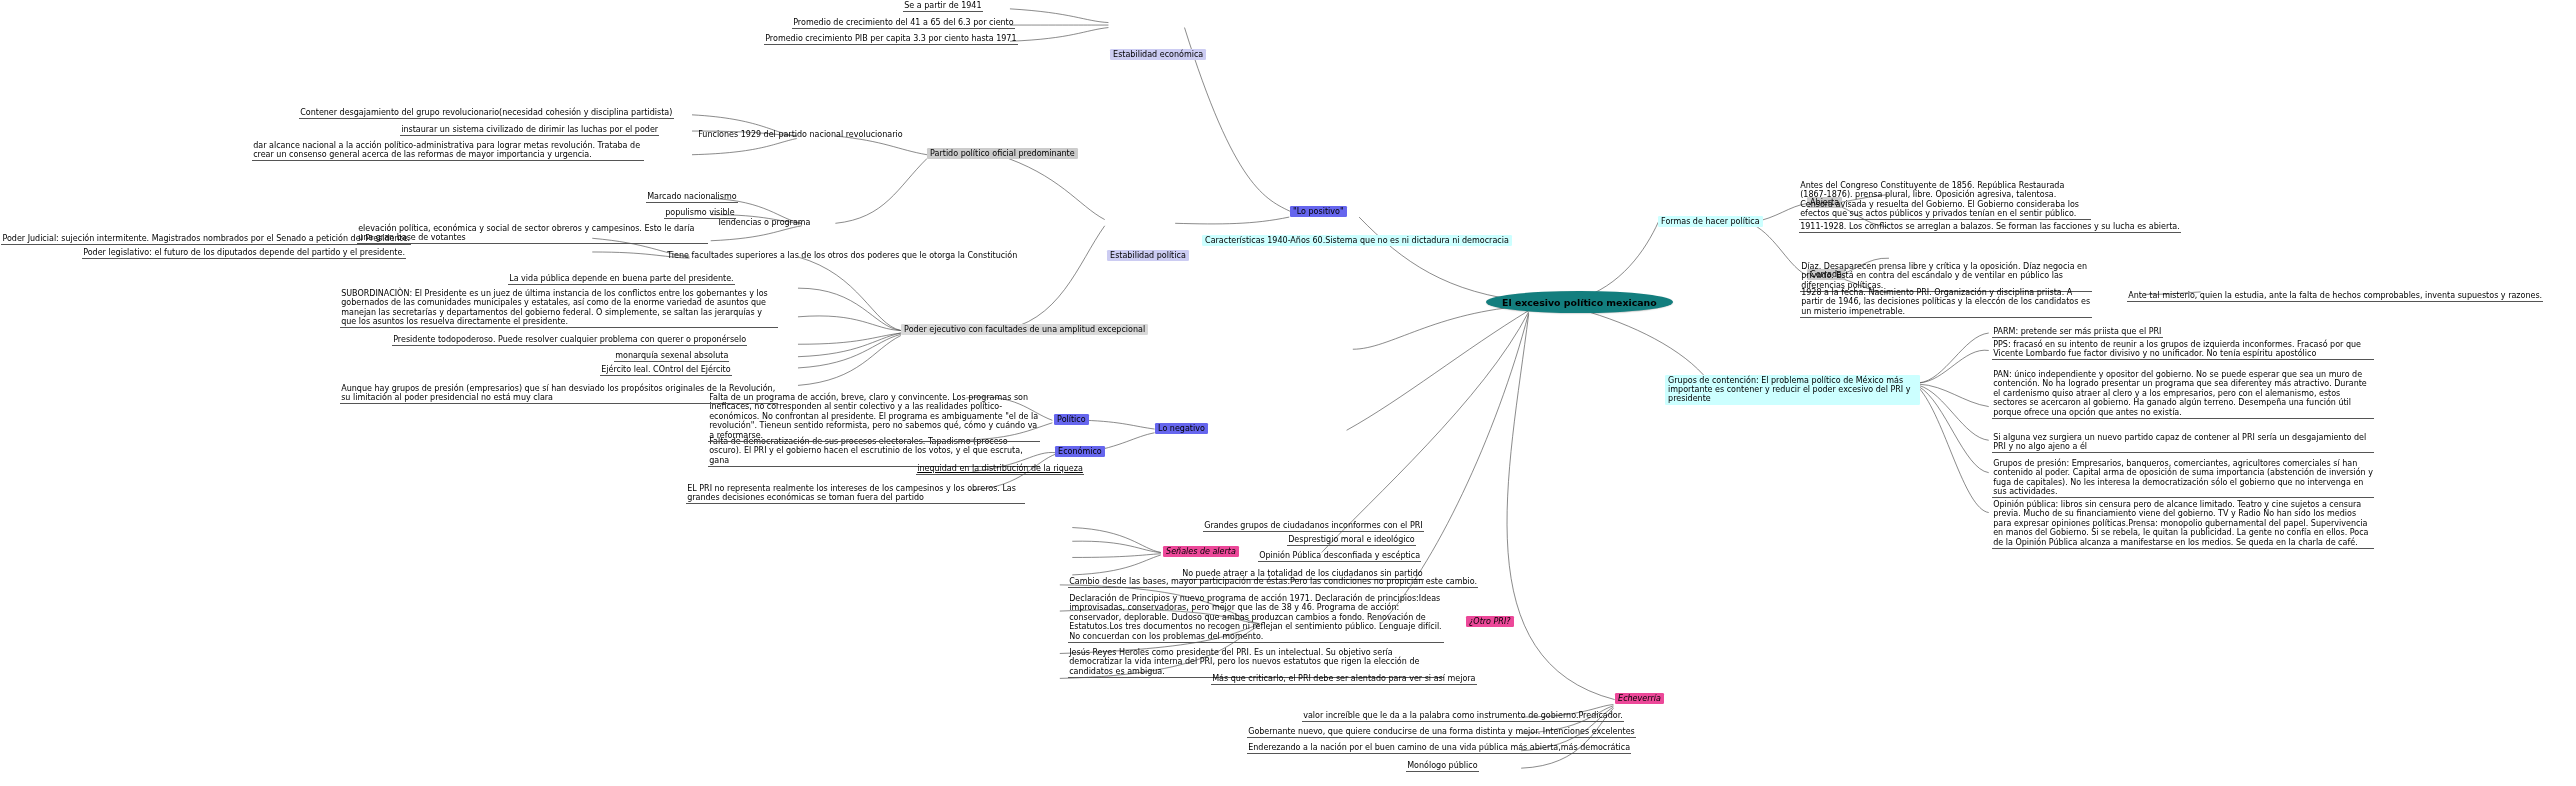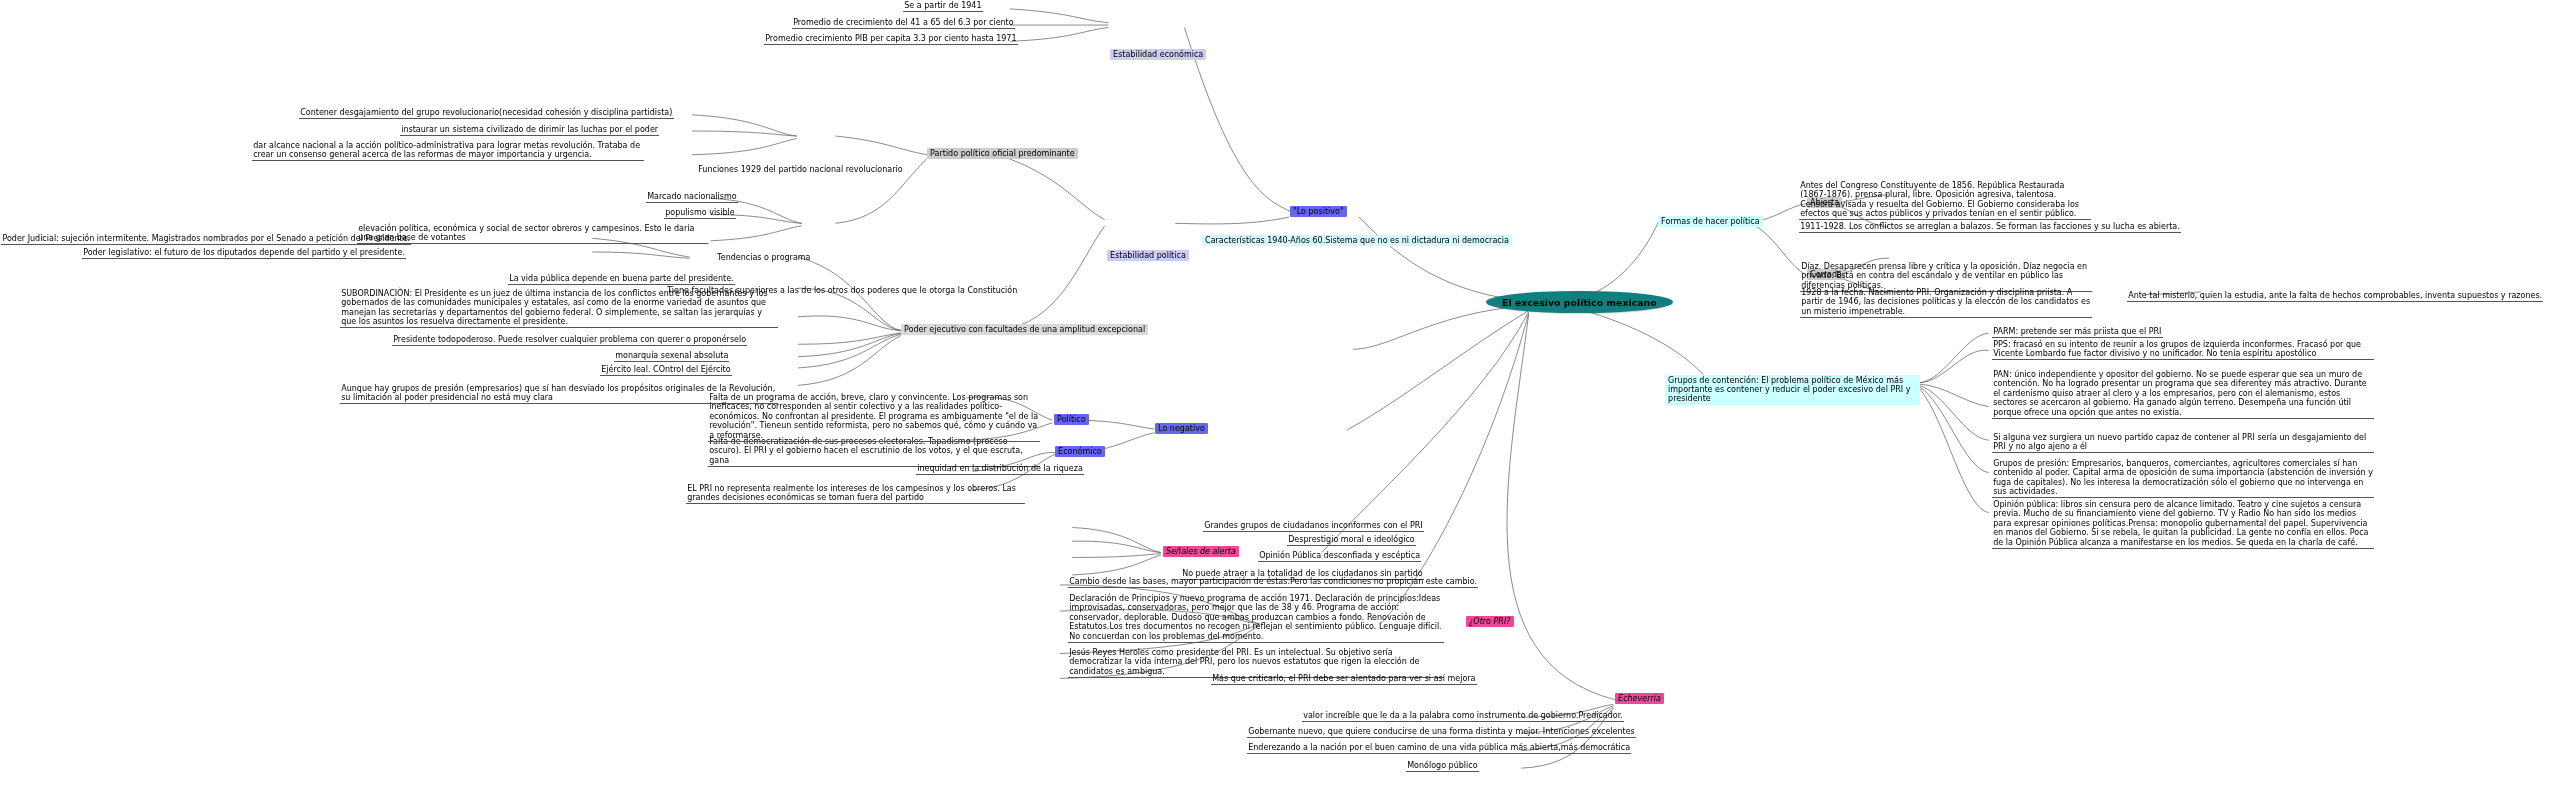--- a/index.html
+++ b/index.html
@@ -14,21 +14,21 @@
   .node{position:absolute;white-space:pre-wrap;line-height:1.18;}
 
   
   .leaf{
     font-size:8px;
     color:#000;
     padding:0 1.2px 0.6px 1.2px;
     border-bottom:0.6px solid #555;
     background:transparent;
   }
-  .leaf.nb{border-bottom:none;margin-top:35px;}
+  .leaf.nb{border-bottom:none;}
 
   
   .bubble{
     font-size:8px;
     padding:0.6px 3.1px 1.2px 3.1px;
     border-radius:1.2px;
     white-space:nowrap;
   }
   .b-lav{background:#ccccf2;margin-top:33px;}      
   .b-blue{background:#6666ee;color:#000;}
@@ -184,21 +184,21 @@
   <div class="node leaf" style="left:340px;top:384px;width:436px;">Aunque hay grupos de presión (empresarios) que sí han desviado los propósitos originales de la Revolución, su limitación al poder presidencial no está muy clara</div>
 
   <div class="node bubble b-blue" style="left:1155px;top:423px;">Lo negativo</div>
 
   <div class="node bubble b-blue" style="left:1054px;top:414px;">Político</div>
   <div class="node bubble b-blue" style="left:1055px;top:446px;">Económico</div>
 
   <div class="node leaf" style="left:708px;top:437px;width:330px;">Falta de democratización de sus procesos electorales. Tapadismo (proceso oscuro). El PRI y el gobierno hacen el escrutinio de los votos, y el que escruta, gana</div>
   <div class="node leaf" style="left:708px;top:393px;width:330px;">Falta de un programa de acción, breve, claro y convincente. Los programas son ineficaces, no corresponden al sentir colectivo y a las realidades político-económicos. No confrontan al presidente. El programa es ambiguamente "el de la revolución". Tieneun sentido reformista, pero no sabemos qué, cómo y cuándo va a reformarse.</div>
 
-  <div class="node leaf" style="left:916px;top:464px;">inequidad en la distribución de la riqueza</div>
+  <div class="node leaf" style="left:916px;top:464px;text-decoration:underline;">inequidad en la distribución de la riqueza</div>
   <div class="node leaf" style="left:686px;top:484px;width:337px;">EL PRI no representa realmente los intereses de los campesinos y los obreros. Las grandes decisiones económicas se toman fuera del partido</div>
 
   <div class="node bubble b-cyan" style="left:1163px;top:546px;">Señales de alerta</div>
 
   <div class="node leaf" style="left:1203px;top:521px;">Grandes grupos de ciudadanos inconformes con el PRI</div>
   <div class="node leaf" style="left:1287px;top:535px;">Desprestigio moral e ideológico</div>
   <div class="node leaf" style="left:1258px;top:551px;">Opinión Pública desconfiada y escéptica</div>
   <div class="node leaf" style="left:1181px;top:569px;">No puede atraer a la totalidad de los ciudadanos sin partido</div>
 
   <div class="node bubble b-cyan" style="left:1466px;top:616px;">¿Otro PRI?</div>

